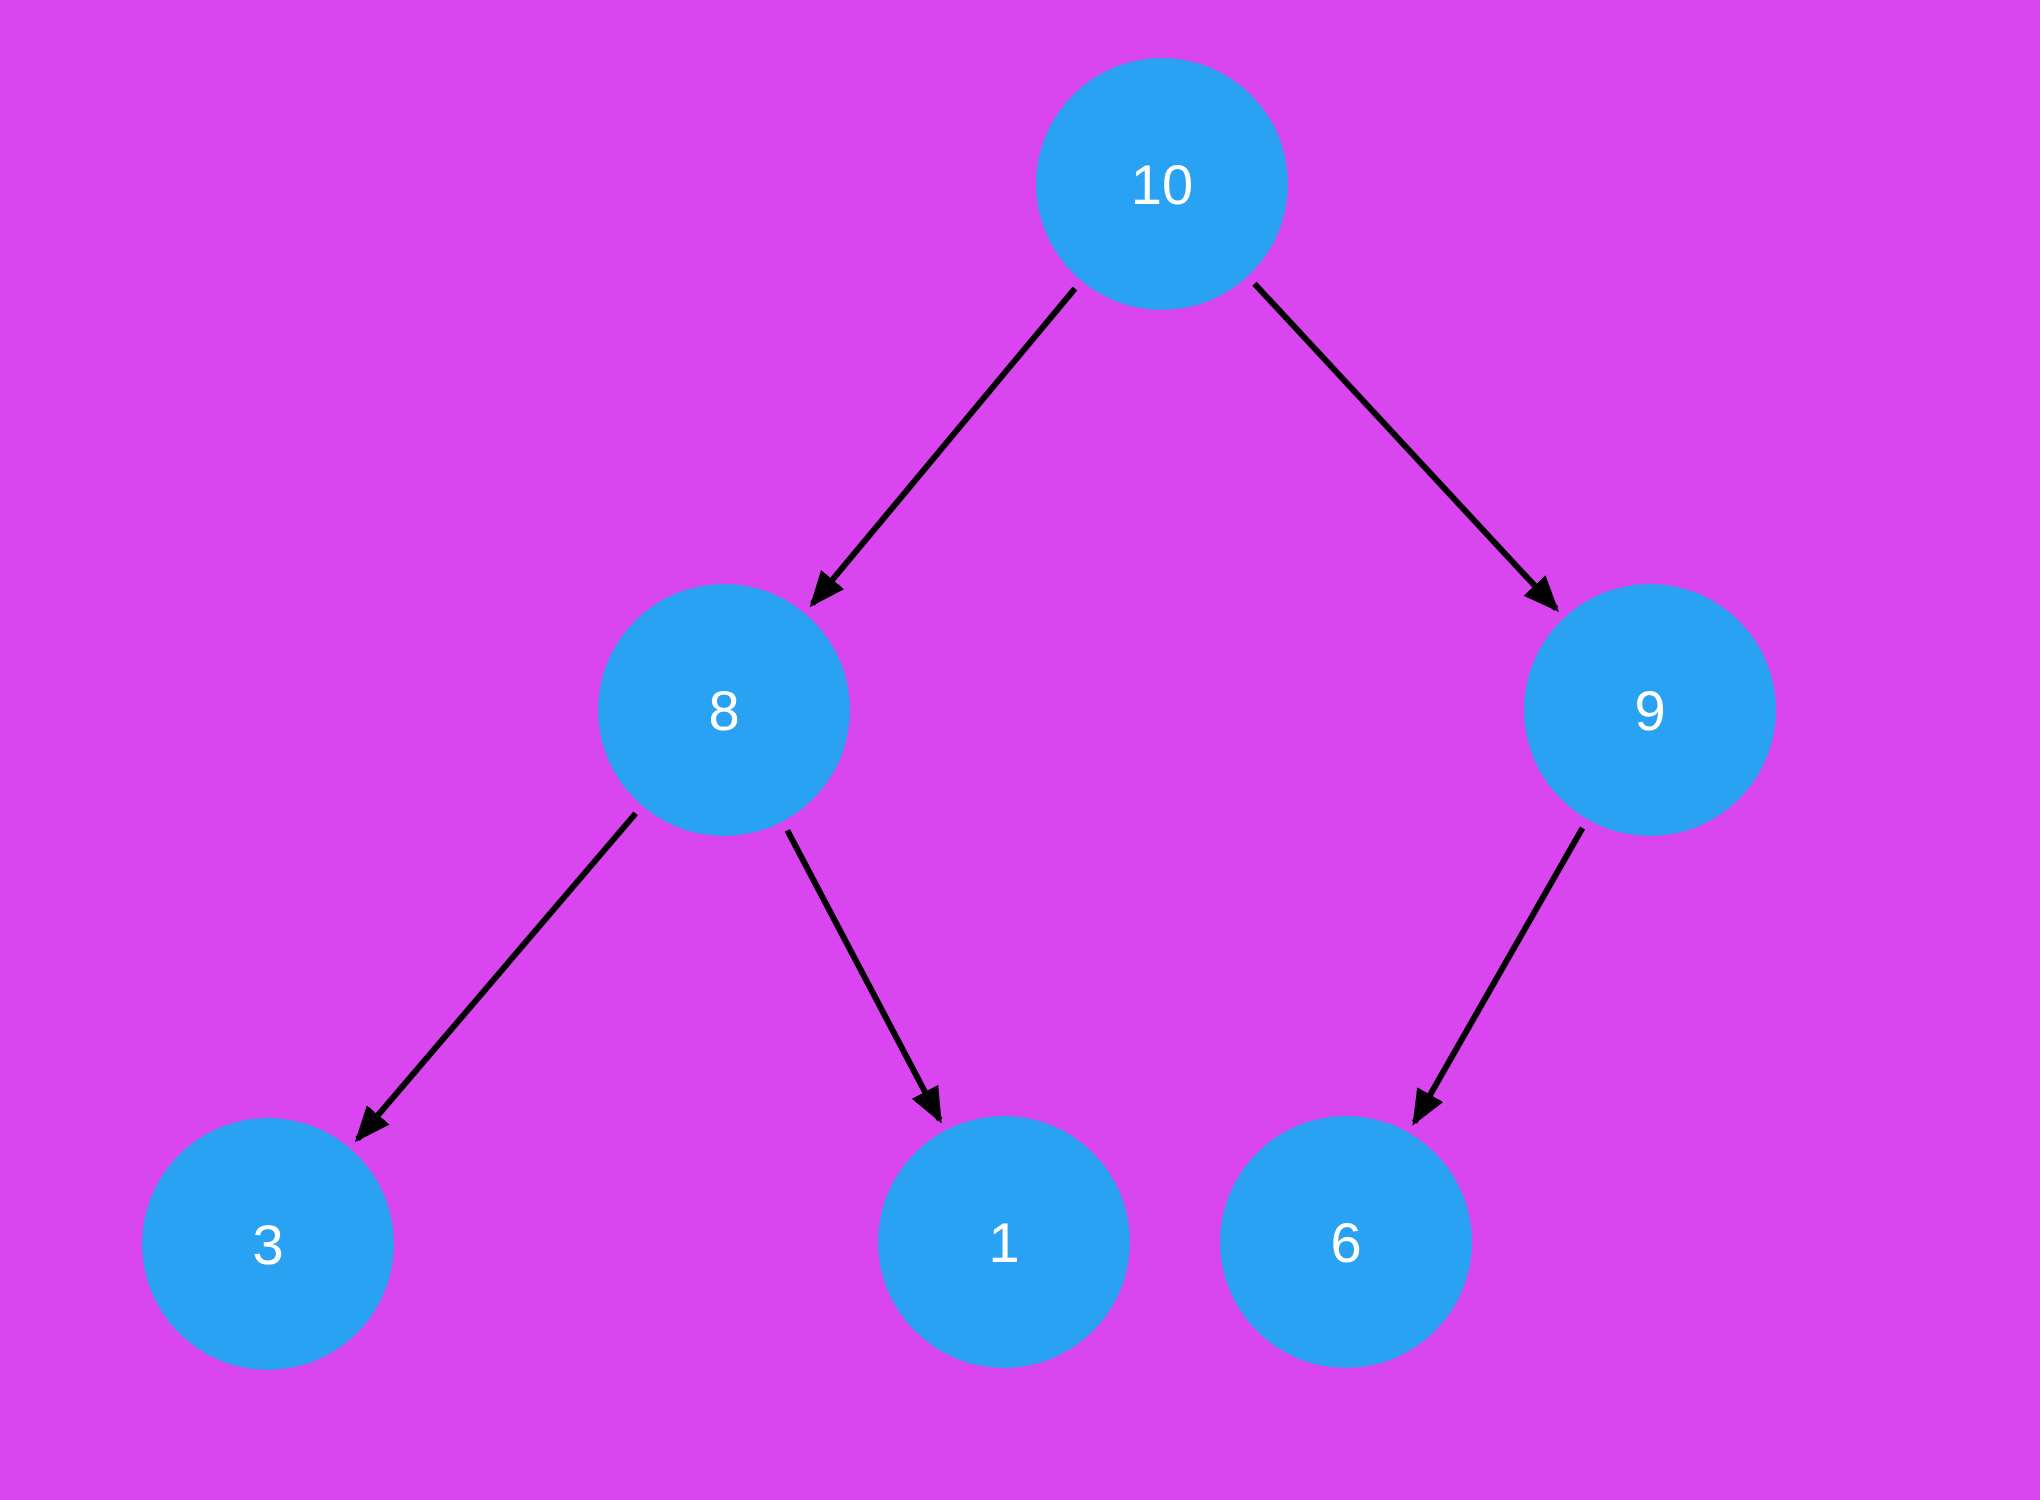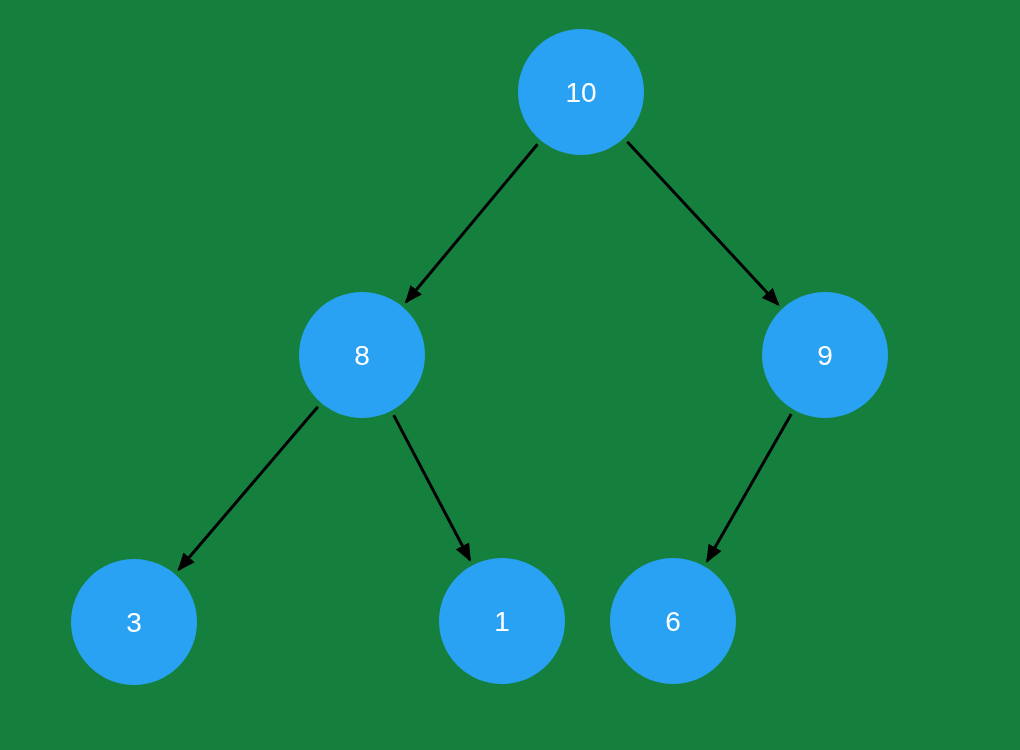--- a/index.html
+++ b/index.html
@@ -7,21 +7,21 @@
     padding: 0;
     background: #ffffff;
     width: 1020px;
     height: 750px;
     overflow: hidden;
   }
   .canvas {
     position: relative;
     width: 1020px;
     height: 750px;
-    background: #15803d;
+    background: #d946ef;
     font-family: "Liberation Sans", sans-serif;
   }
   svg {
     display: block;
   }
   .node-label {
     font-family: "Liberation Sans", "DejaVu Sans", sans-serif;
     font-size: 28px;
     font-weight: 400;
   }

